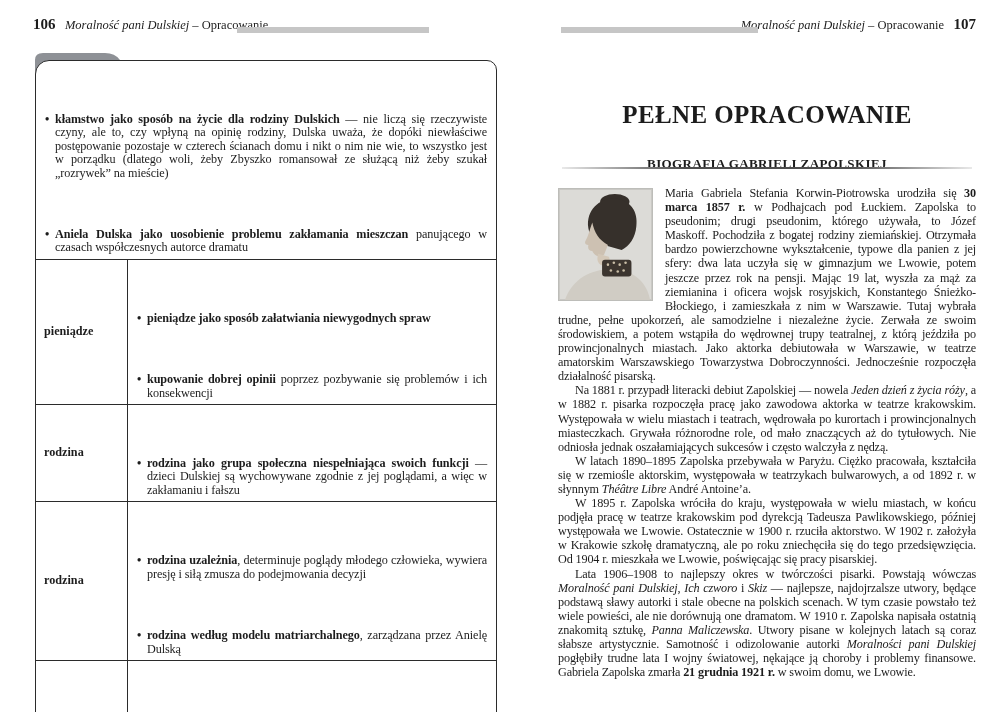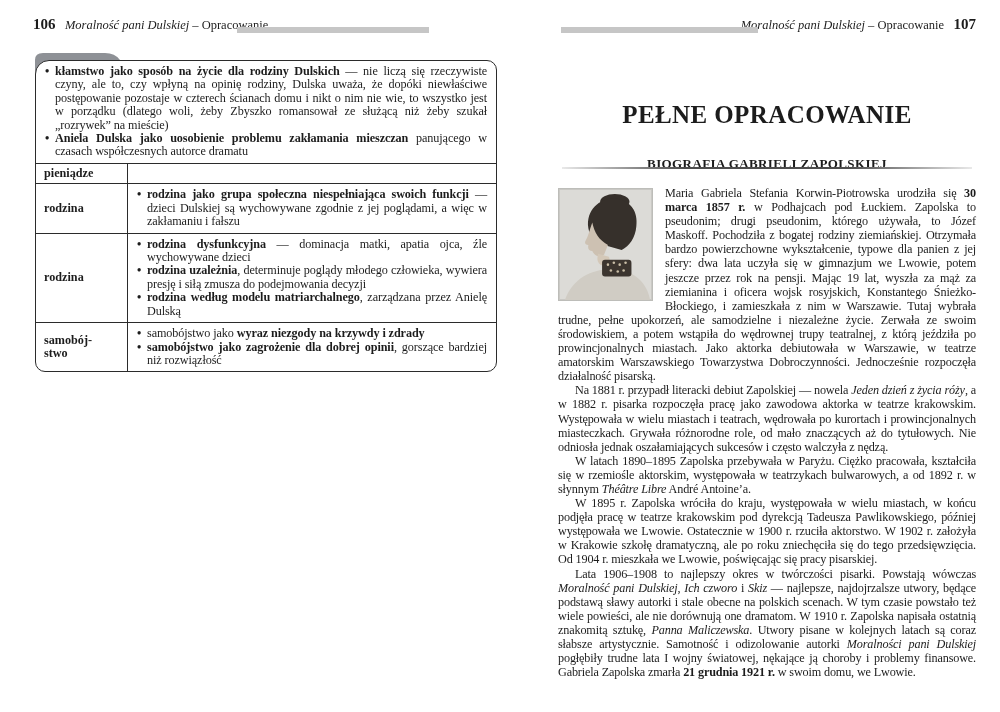--- a/index.html
+++ b/index.html
@@ -30,21 +30,21 @@
   .t-row + .t-row{border-top:1.2px solid #2b2b2b;}
   .term-cell{
     flex:0 0 92px;box-sizing:border-box;border-right:1.2px solid #2b2b2b;
     padding:3px 4px 3px 8px;font-weight:bold;font-size:12.2px;line-height:13.6px;
     display:flex;align-items:center;white-space:pre-line;
   }
   .bullets-cell{
     flex:1;box-sizing:border-box;padding:4px 9px 4px 6px;
     font-size:12.2px;line-height:13.4px;text-align:justify;letter-spacing:-0.1px;
   }
-  .bullet{position:relative;padding-left:13px;}
+  .bullet{position:relative;padding-left:13px;margin-top:48px;}
   .bullet::before{content:"\2022";position:absolute;left:3px;font-weight:bold;}
   .r-b{font-weight:bold;}
   .r-i{font-style:italic;}
   .r-n{font-weight:normal;font-style:normal;}
 
   
   .main-title{
     position:absolute;left:558px;top:84px;width:418px;text-align:center;
     font-size:25px;font-weight:bold;letter-spacing:0.4px;
   }
@@ -84,31 +84,34 @@
   </svg>
   <div class="themes-table" id="themes-table">
       <div class="t-row">
         <div class="bullets-cell">
           <div class="bullet"><span class="r-b">kłamstwo jako sposób na życie dla rodziny Dulskich</span><span class="r-n"> — nie liczą się rzeczywiste czyny, ale to, czy wpłyną na opinię rodziny, Dulska uważa, że dopóki niewłaściwe postępowanie pozostaje w czterech ścianach domu i nikt o nim nie wie, to wszystko jest w porządku (dlatego woli, żeby Zbyszko romansował ze służącą niż żeby szukał „rozrywek” na mieście)</span></div>
           <div class="bullet"><span class="r-b">Aniela Dulska jako uosobienie problemu zakłamania mieszczan</span><span class="r-n"> panującego w czasach współczesnych autorce dramatu</span></div>
         </div>
       </div>
       <div class="t-row">
         <div class="term-cell">pieniądze</div>
+        <div class="bullets-cell">
+          <div class="bullet"><span class="r-b">pieniądze jako sposób załatwiania niewygodnych spraw</span></div>
+          <div class="bullet"><span class="r-b">kupowanie dobrej opinii</span><span class="r-n"> poprzez pozbywanie się problemów i ich konsekwencji</span></div>
+        </div>
       </div>
       <div class="t-row">
         <div class="term-cell">rodzina</div>
         <div class="bullets-cell">
           <div class="bullet"><span class="r-b">rodzina jako grupa społeczna niespełniająca swoich funkcji</span><span class="r-n"> — dzieci Dulskiej są wychowywane zgodnie z jej poglądami, a więc w zakłamaniu i fałszu</span></div>
         </div>
       </div>
       <div class="t-row">
         <div class="term-cell">rodzina</div>
         <div class="bullets-cell">
-          <div class="bullet"><span class="r-b">rodzina dysfunkcyjna</span><span class="r-n"> — dominacja matki, apatia ojca, źle wychowywane dzieci</span></div>
           <div class="bullet"><span class="r-b">rodzina uzależnia</span><span class="r-n">, determinuje poglądy młodego człowieka, wywiera presję i siłą zmusza do podejmowania decyzji</span></div>
           <div class="bullet"><span class="r-b">rodzina według modelu matriarchalnego</span><span class="r-n">, zarządzana przez Anielę Dulską</span></div>
         </div>
       </div>
       <div class="t-row">
         <div class="term-cell">samobój-
 stwo</div>
         <div class="bullets-cell">
           <div class="bullet"><span class="r-n">samobójstwo jako </span><span class="r-b">wyraz niezgody na krzywdy i zdrady</span></div>
           <div class="bullet"><span class="r-b">samobójstwo jako zagrożenie dla dobrej opinii</span><span class="r-n">, gorszące bardziej niż rozwiązłość</span></div>

